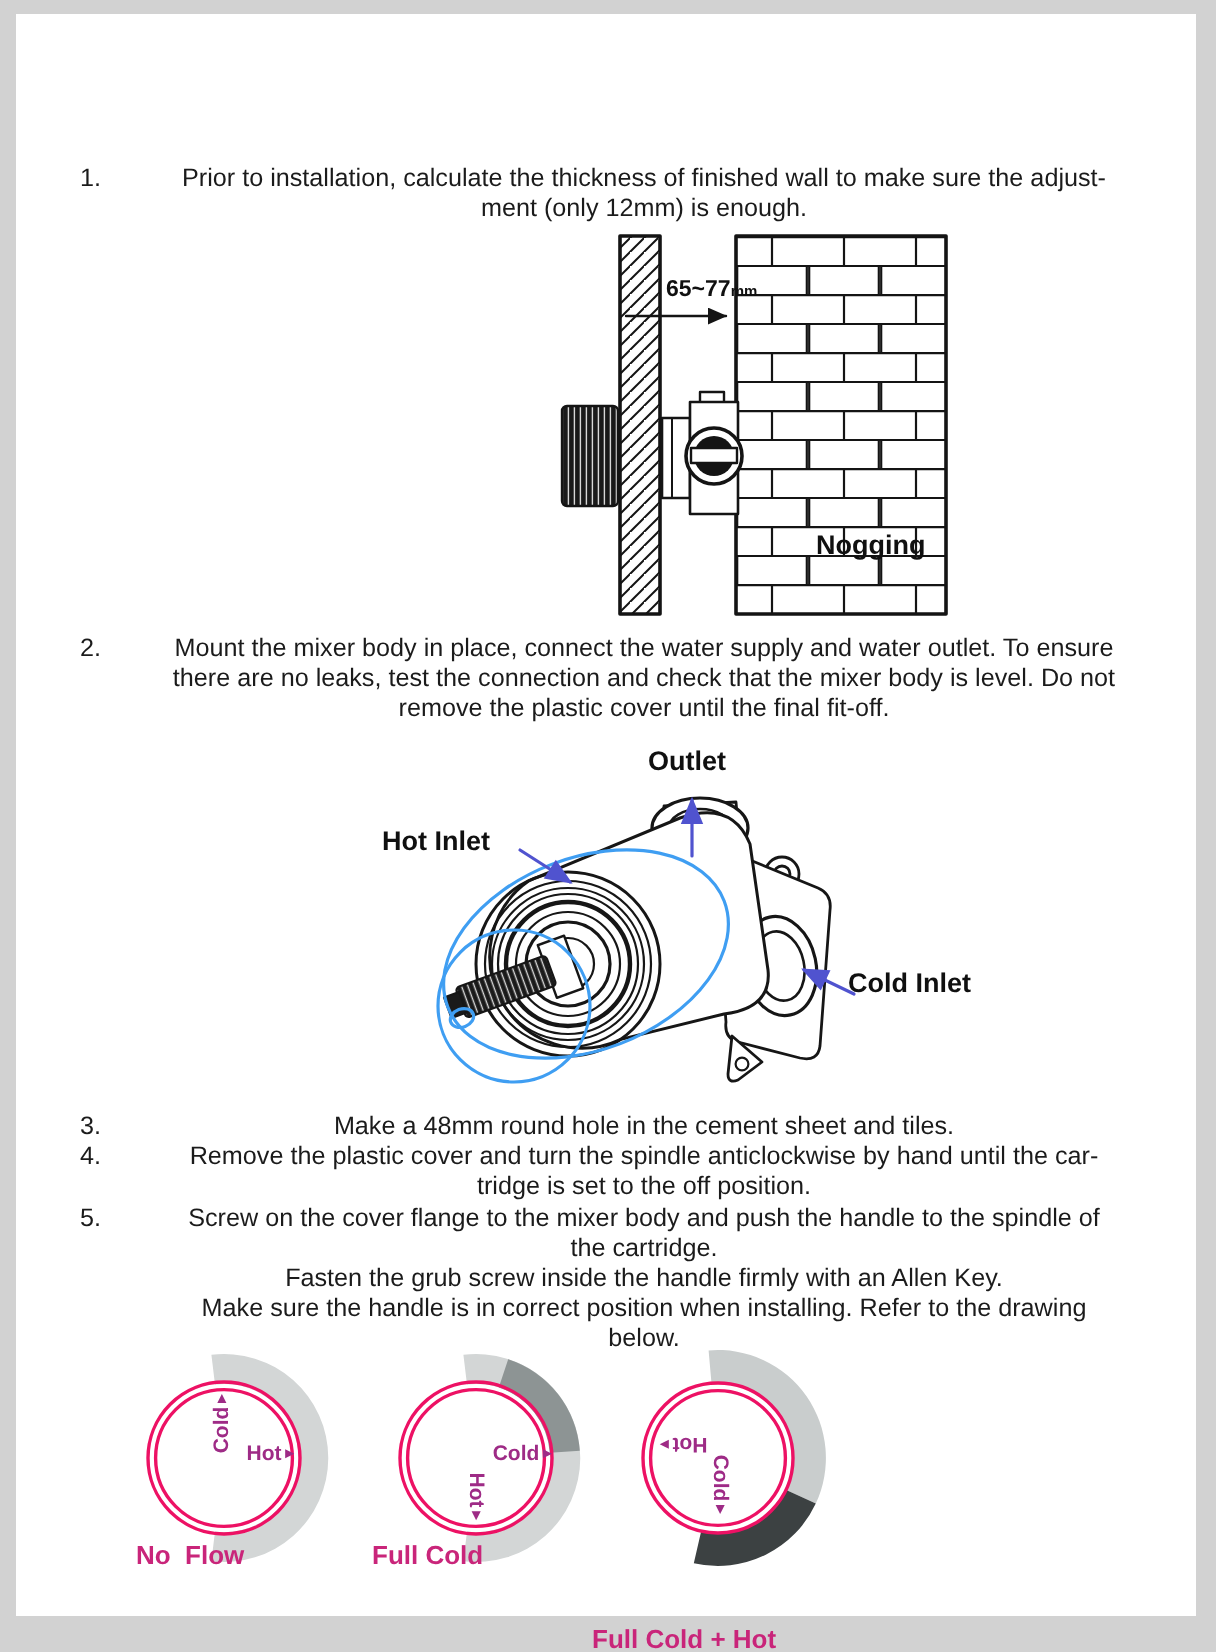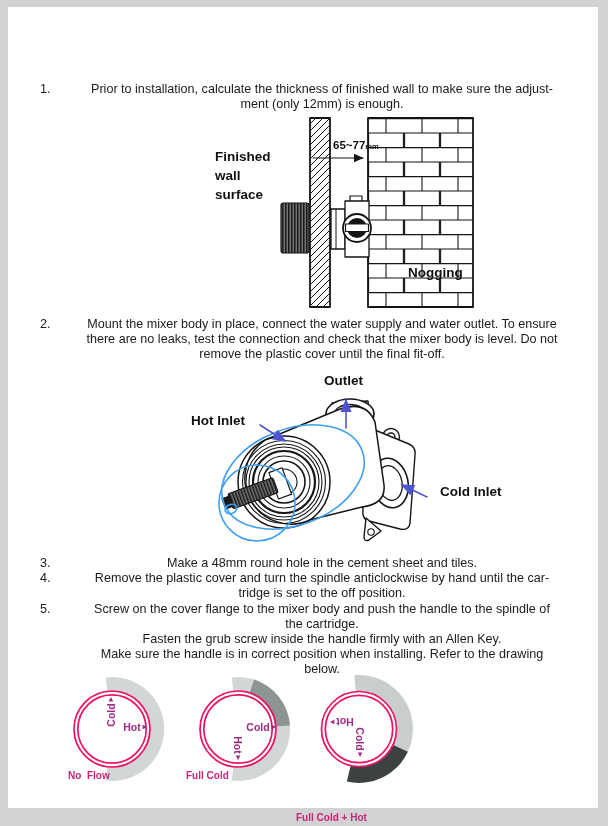--- a/index.html
+++ b/index.html
@@ -10,21 +10,21 @@
   .abs{position:absolute;}
   #title{left:60px;top:42px;font-size:17px;font-weight:bold;color:#171717;white-space:pre;letter-spacing:.2px;}
   .step{position:absolute;left:40px;display:flex;font-size:12.6px;line-height:15.2px;color:#1b1b1b;}
   .step .n{width:20px;flex:none;}
   .step .t{white-space:pre-line;width:524px;text-align:center;}
   .blabel{position:absolute;font-weight:bold;font-size:13.5px;color:#101010;line-height:19px;white-space:pre-line;}
   #dim-label{left:333px;top:139px;font-weight:bold;font-size:11.5px;color:#101010;}
   #dim-label .unit{font-size:7.5px;margin-top:48px;}
   .dlabel{position:absolute;font-size:10.5px;font-weight:bold;color:#9e2b86;white-space:nowrap;display:flex;align-items:center;transform-origin:center;}
   .dlabel .tri{font-size:8px;margin-left:2px;line-height:1;}
-  .caption{position:absolute;font-size:10px;font-weight:bold;color:#c9257a;white-space:pre;}
+  .caption{position:absolute;font-size:13px;font-weight:bold;color:#c9257a;white-space:pre;}
 </style>
 </head>
 <body>
 
 <div id="screen">
   <div id="page"></div>
 
   <svg id="art" width="608" height="826" viewBox="0 0 608 826">
     <defs>
       <pattern id="hatch" width="7" height="7" patternUnits="userSpaceOnUse">
@@ -158,31 +158,28 @@
   </div>
   <div class="step" style="top:601.5px">
     <span class="n">5.</span>
     <span class="t">Screw on the cover flange to the mixer body and push the handle to the spindle of
 the cartridge.
 Fasten the grub screw inside the handle firmly with an Allen Key.
 Make sure the handle is in correct position when installing. Refer to the drawing
 below.</span>
   </div>
 
-  <div class="blabel" style="left:215px;top:147px">Finished
-wall
-surface</div>
   <div id="dim-label" class="abs">
     <span>65~77</span><span class="unit">mm</span>
   </div>
   <div class="blabel" style="left:408px;top:263px">Nogging</div>
 
   <div class="blabel" style="left:324px;top:371px">Outlet</div>
   <div class="blabel" style="left:191px;top:411px">Hot Inlet</div>
-  <div class="blabel" style="left:440px;top:482px">Cold Inlet</div>
+  <div class="blabel" style="left:424px;top:482px">Cold Inlet</div>
 
   <div class="dlabel" style="left:111px;top:712px;transform:translate(-50%,-50%) rotate(-90deg)">
     <span>Cold</span>
       <span class="tri">▸</span>
   </div>
   <div class="dlabel" style="left:135px;top:727px;transform:translate(-50%,-50%)">
     <span>Hot</span>
       <span class="tri">▸</span>
   </div>
   <div class="caption" style="left:68px;top:770px">No  Flow</div>

